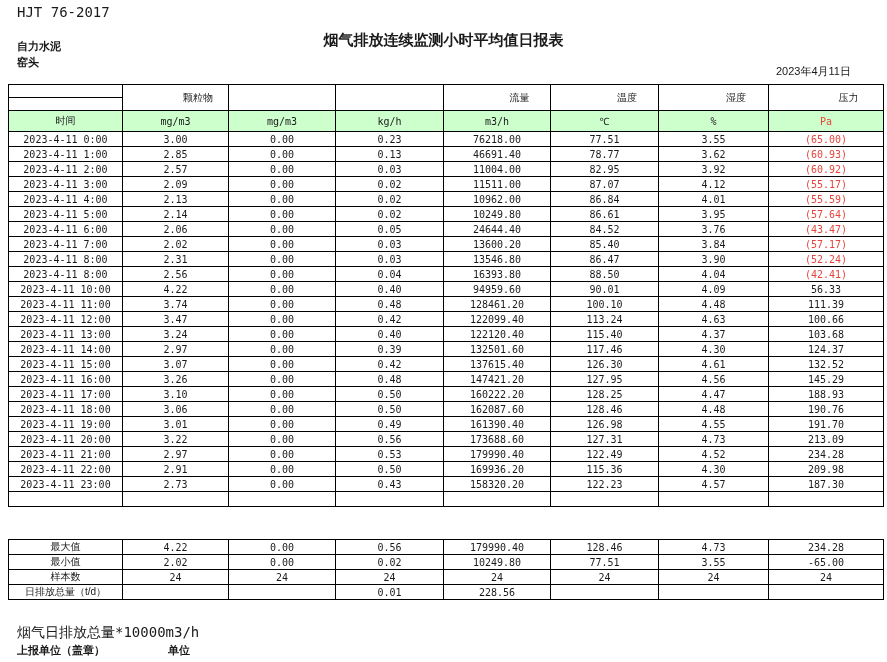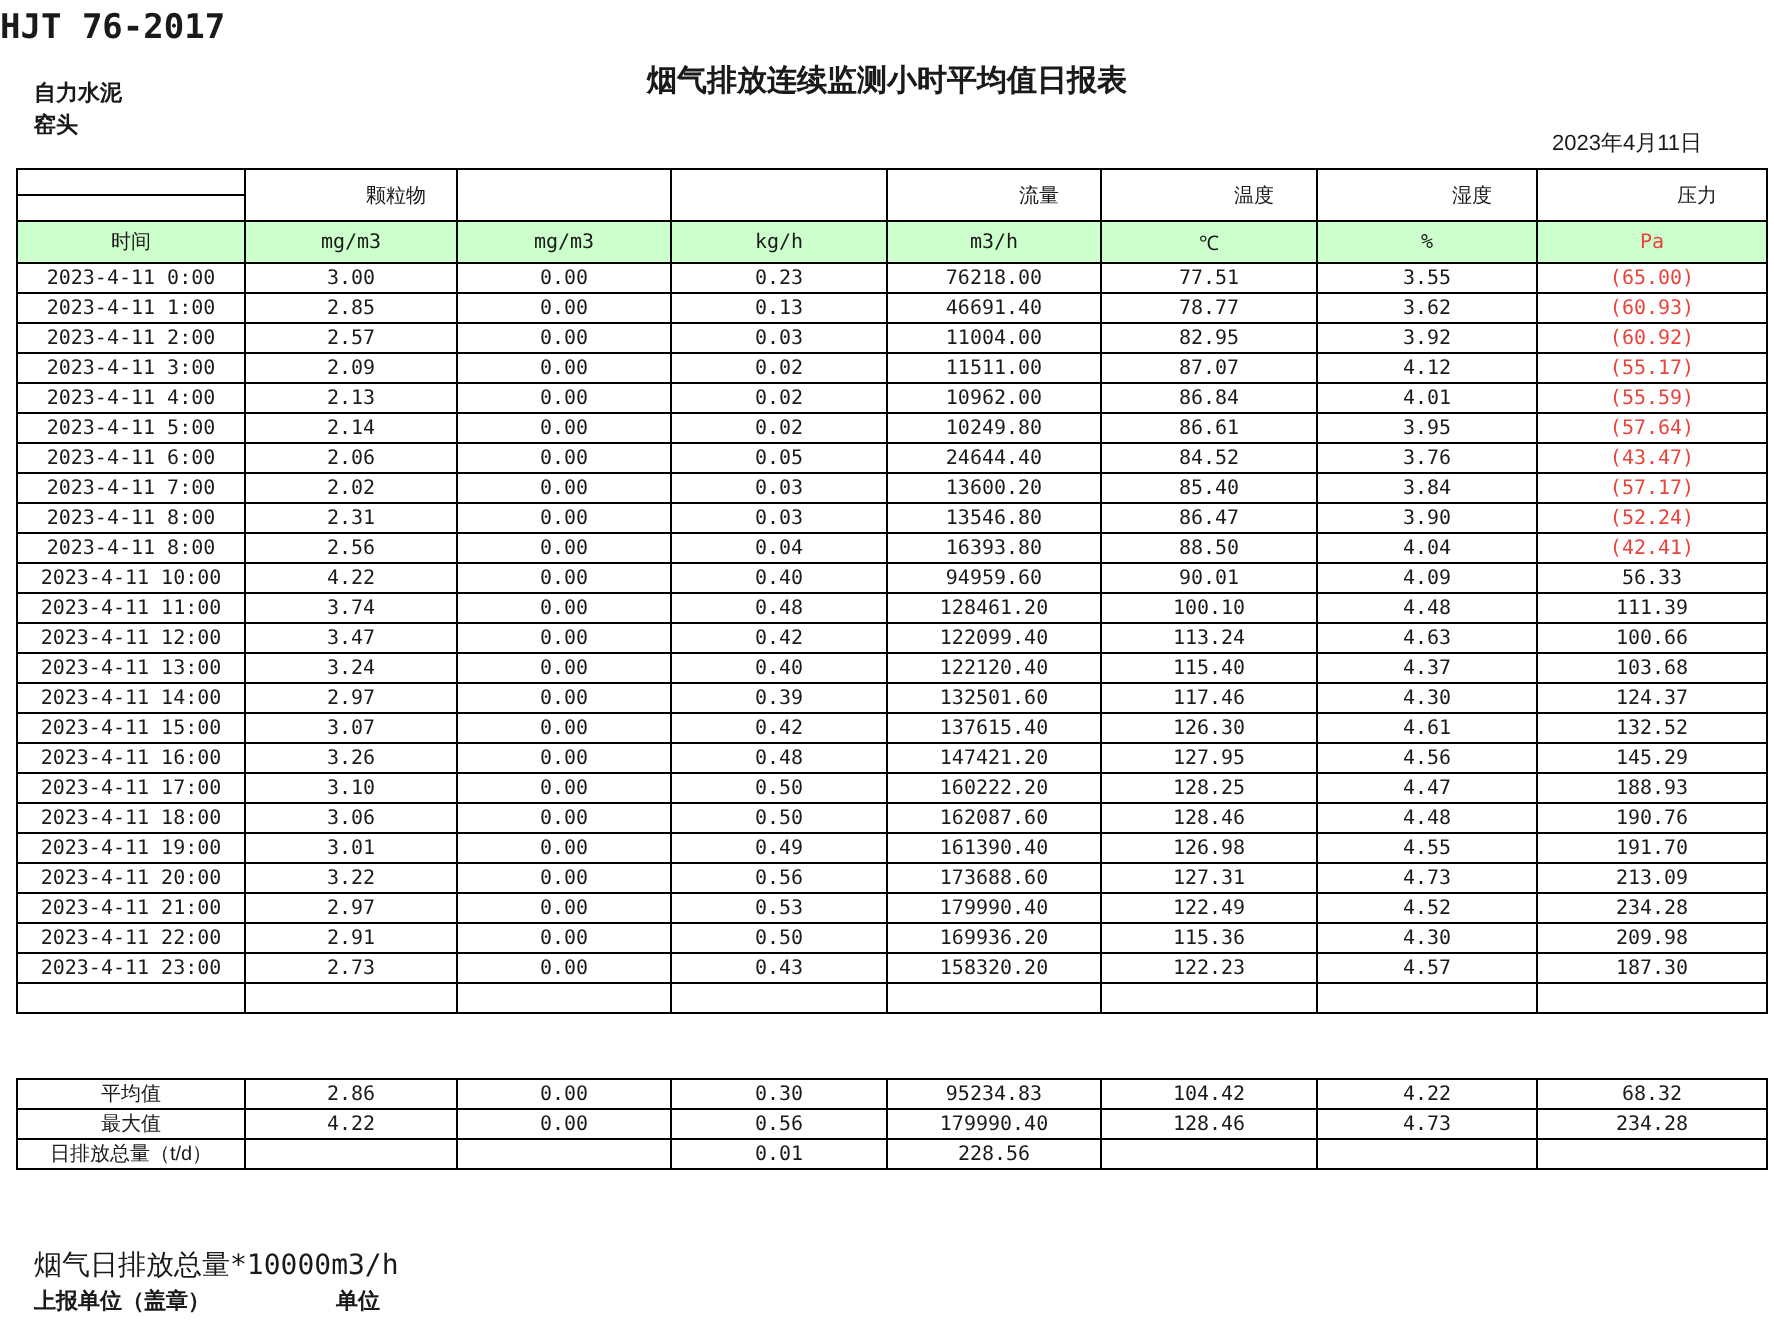--- a/index.html
+++ b/index.html
@@ -2,21 +2,21 @@
 <html style="--green: #ccffcc; --red: #e8443c; --text: #1a1a1a; --border: #000000;"><head>
 <meta charset="utf-8">
 <style>
   * { margin: 0; padding: 0; box-sizing: border-box; }
   html, body { background: #fff; }
   body {
     width: 887px; height: 662px; position: relative; overflow: hidden;
     font-family: "Liberation Sans", sans-serif; color: var(--text, #1a1a1a);
   }
   .page { position: absolute; inset: 0; }
-  .std-code { position: absolute; left: 0; top: 4px; font-size: 17px; font-weight: bold;
+  .std-code { position: absolute; left: 17px; top: 4px; font-size: 14px; font-weight: normal;
     font-family: "DejaVu Sans Mono", monospace; }
   .title { position: absolute; left: 0; top: 19px; width: 100%; text-align: center;
     font-size: 15px; font-weight: bold; margin-top: 12px; }
   .company { position: absolute; left: 17px; top: 39px; font-size: 11px; font-weight: bold; }
   .station { position: absolute; left: 17px; top: 55px; font-size: 11px; font-weight: bold; }
   .date { position: absolute; right: 36px; top: 64px; font-size: 11px; text-align: right; }
   table { border-collapse: collapse; table-layout: fixed; position: absolute; left: 8px; }
   #main-table { top: 84px; }
   #summary-table { top: 539px; }
   td { border: 1px solid var(--border, #000); text-align: center; vertical-align: middle;
@@ -342,40 +342,50 @@
         <col style="width:106px">
         <col style="width:107px">
         <col style="width:108px">
       <col style="width:107px">
         <col style="width:108px">
         <col style="width:110px">
         <col style="width:115px">
     </colgroup>
     <tbody id="summary-tbody">
         <tr class="sum-row">
-          <td class="label">平均值</td>
-          <td>2.86</td>
-          <td>0.00</td>
-          <td>0.30</td>
-          <td>95234.83</td>
-          <td>104.42</td>
-          <td>4.22</td>
-          <td>68.32</td>
-        </tr>
-        <tr class="sum-row">
           <td class="label">最大值</td>
           <td>4.22</td>
           <td>0.00</td>
           <td>0.56</td>
           <td>179990.40</td>
           <td>128.46</td>
           <td>4.73</td>
           <td>234.28</td>
         </tr>
         <tr class="sum-row">
+          <td class="label">最小值</td>
+          <td>2.02</td>
+          <td>0.00</td>
+          <td>0.02</td>
+          <td>10249.80</td>
+          <td>77.51</td>
+          <td>3.55</td>
+          <td>-65.00</td>
+        </tr>
+        <tr class="sum-row">
+          <td class="label">样本数</td>
+          <td>24</td>
+          <td>24</td>
+          <td>24</td>
+          <td>24</td>
+          <td>24</td>
+          <td>24</td>
+          <td>24</td>
+        </tr>
+        <tr class="sum-row">
           <td class="label">日排放总量（t/d）</td>
           <td></td>
           <td></td>
           <td>0.01</td>
           <td>228.56</td>
           <td></td>
           <td></td>
           <td></td>
         </tr>
       </tbody>

